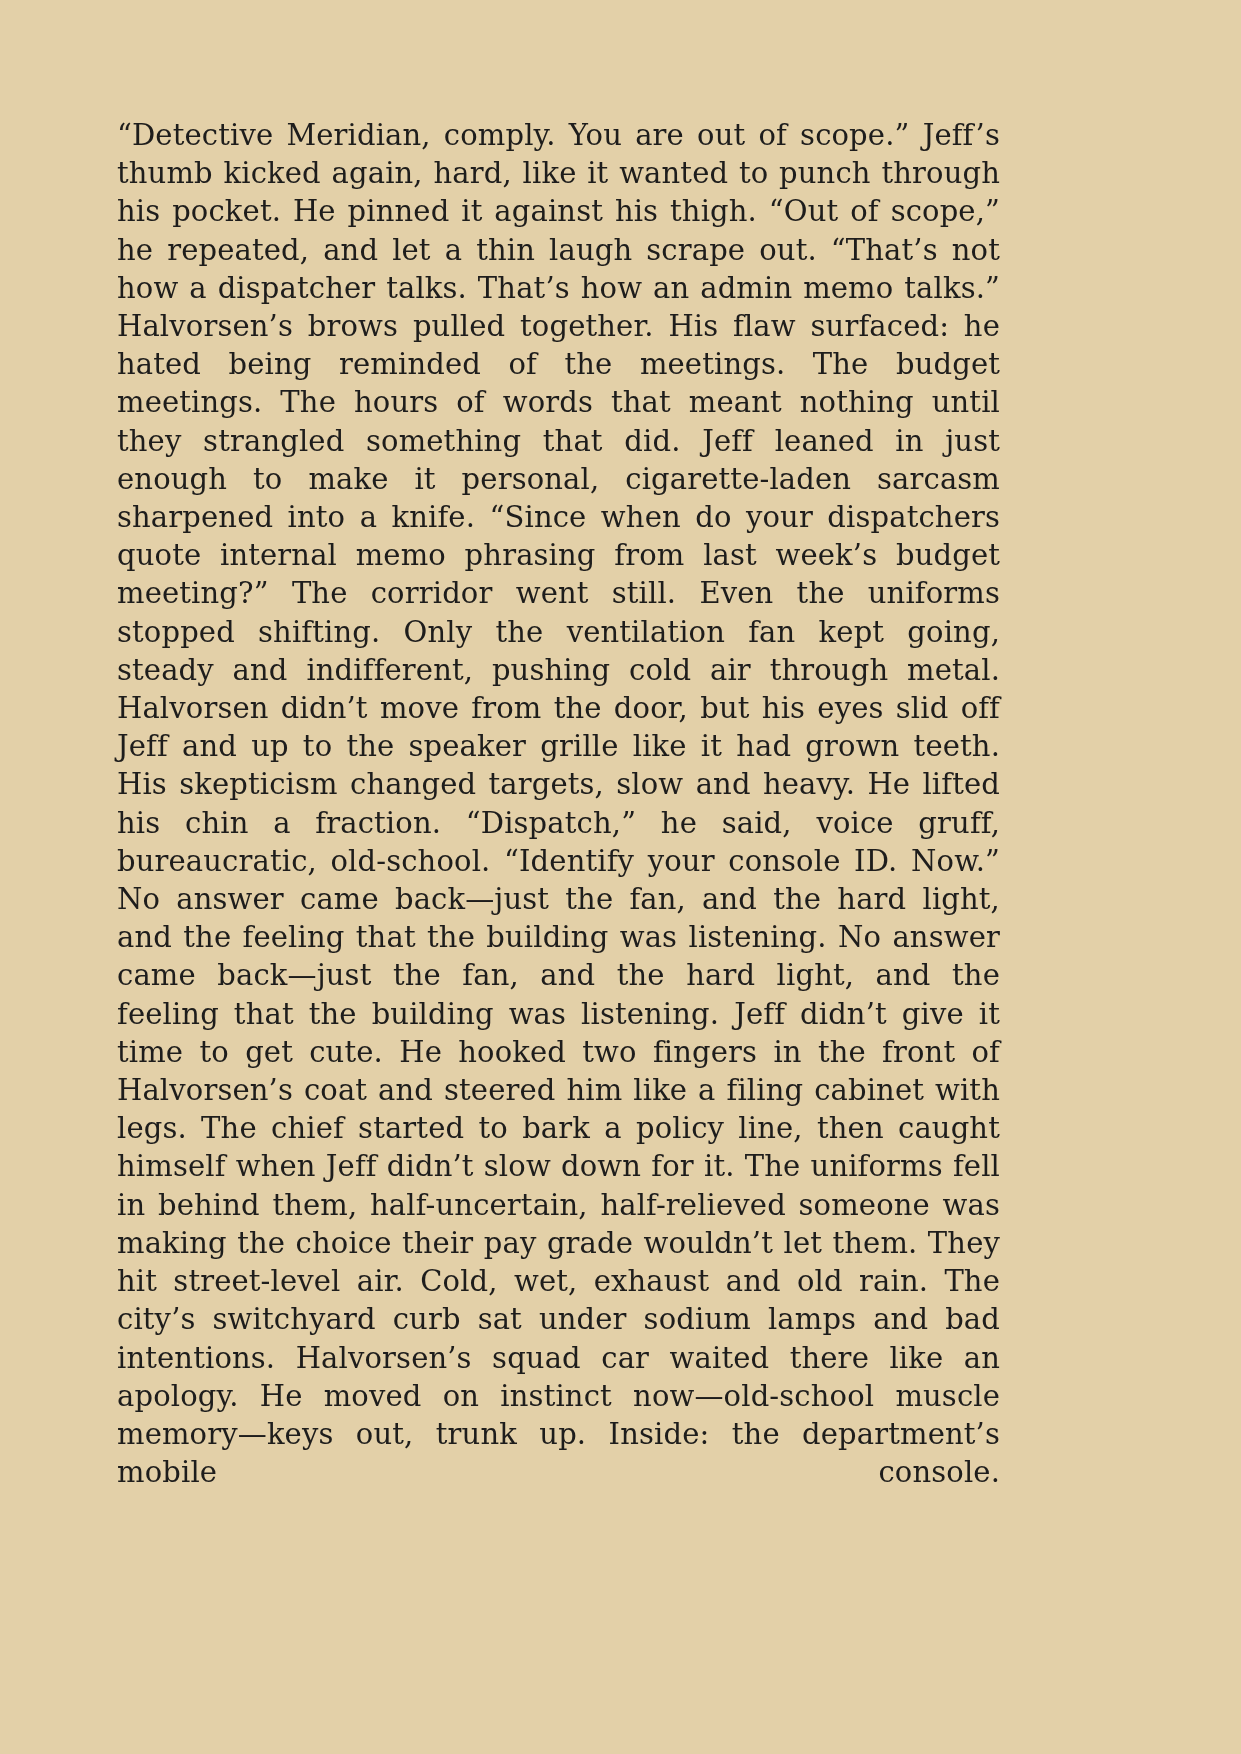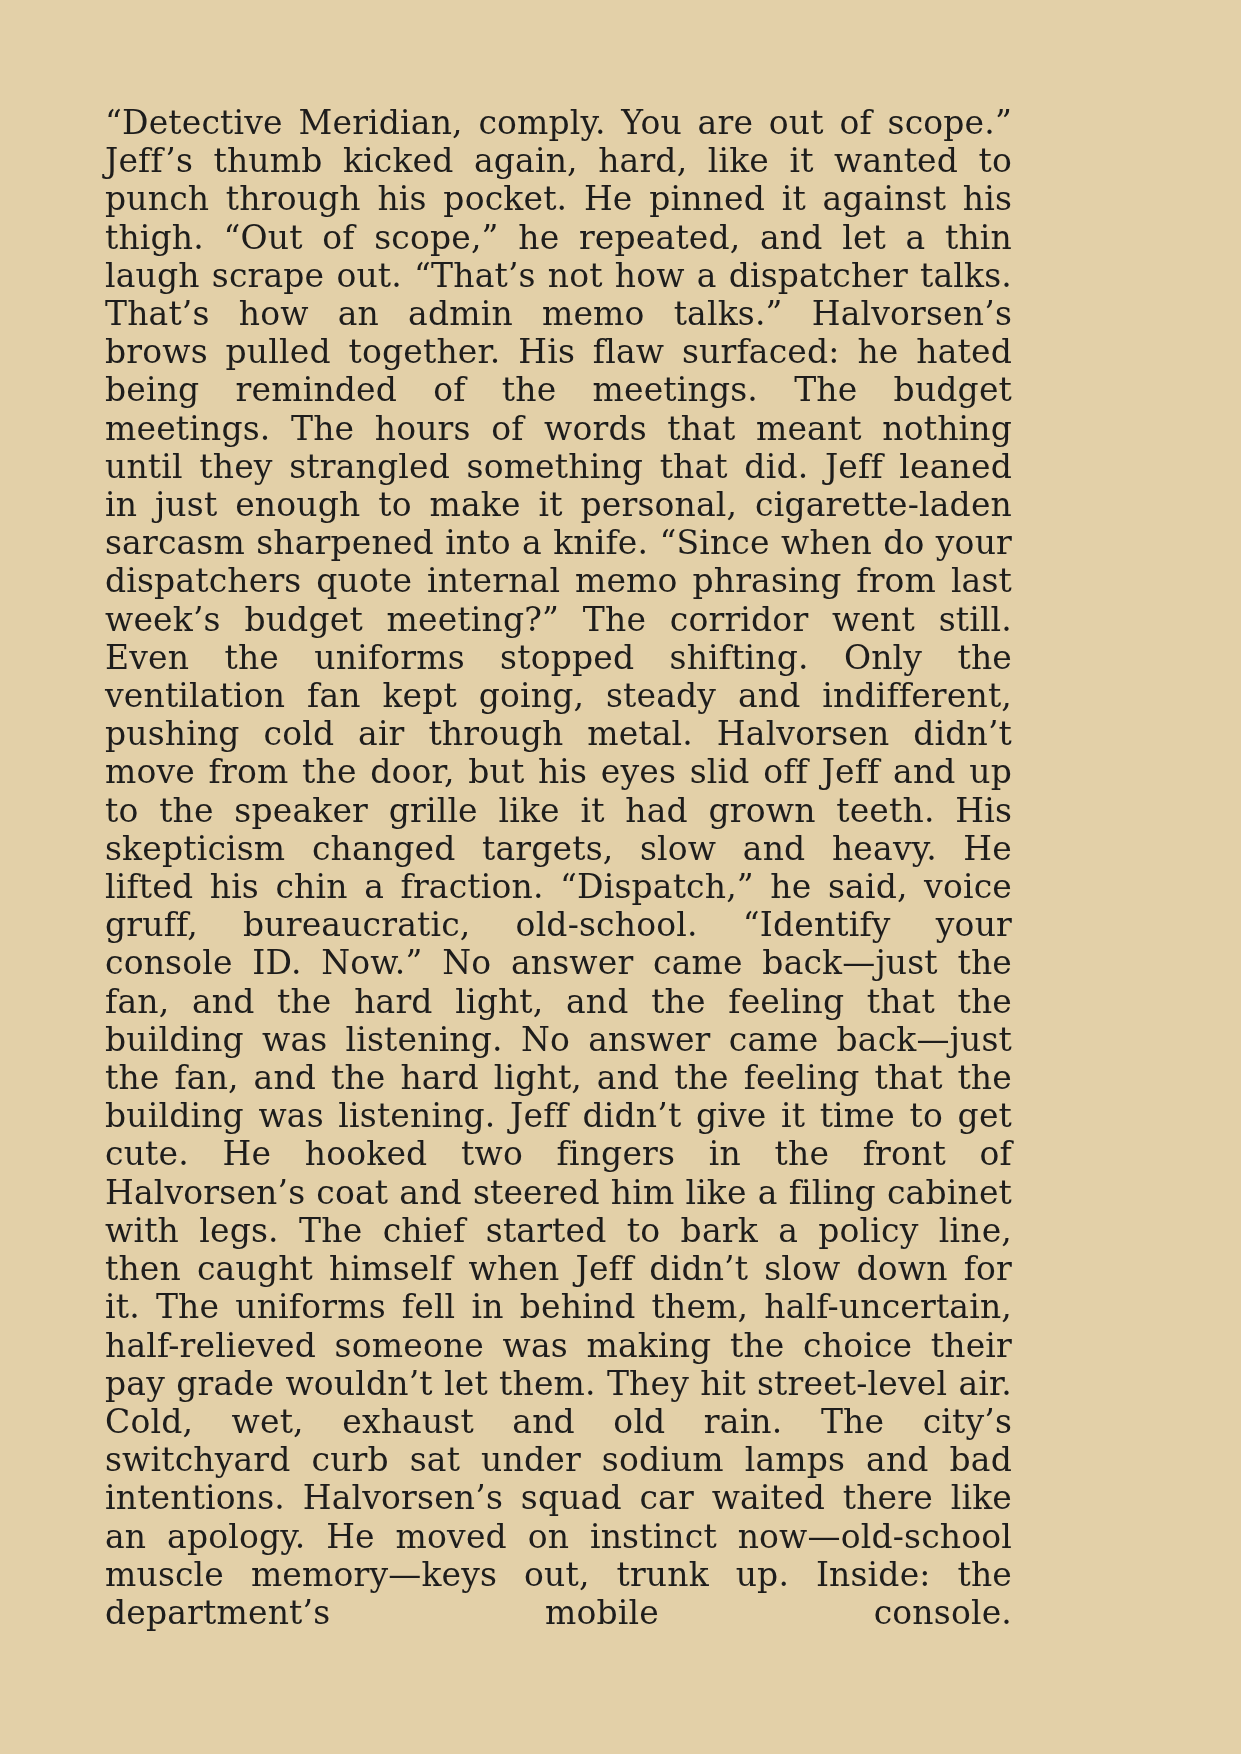--- a/index.html
+++ b/index.html
@@ -24,23 +24,23 @@
   }
 
   #text-column {
     position: absolute;
     left: 105px;
     top: 104px;
     width: 907px;
   }
 
   .body-paragraph {
-    margin: 0;
+    margin: 12px;
     font-family: "DejaVu Serif", "Liberation Serif", serif;
-    font-size: 33px;
+    font-size: 29px;
     line-height: 38.2px;
     color: #1e1d1c;
     text-align: justify;
     text-justify: inter-word;
     word-spacing: 0.01em;
     letter-spacing: 0.005em;
     -webkit-font-smoothing: antialiased;
     hyphens: none;
     -webkit-hyphens: none;
     text-rendering: optimizeLegibility;

